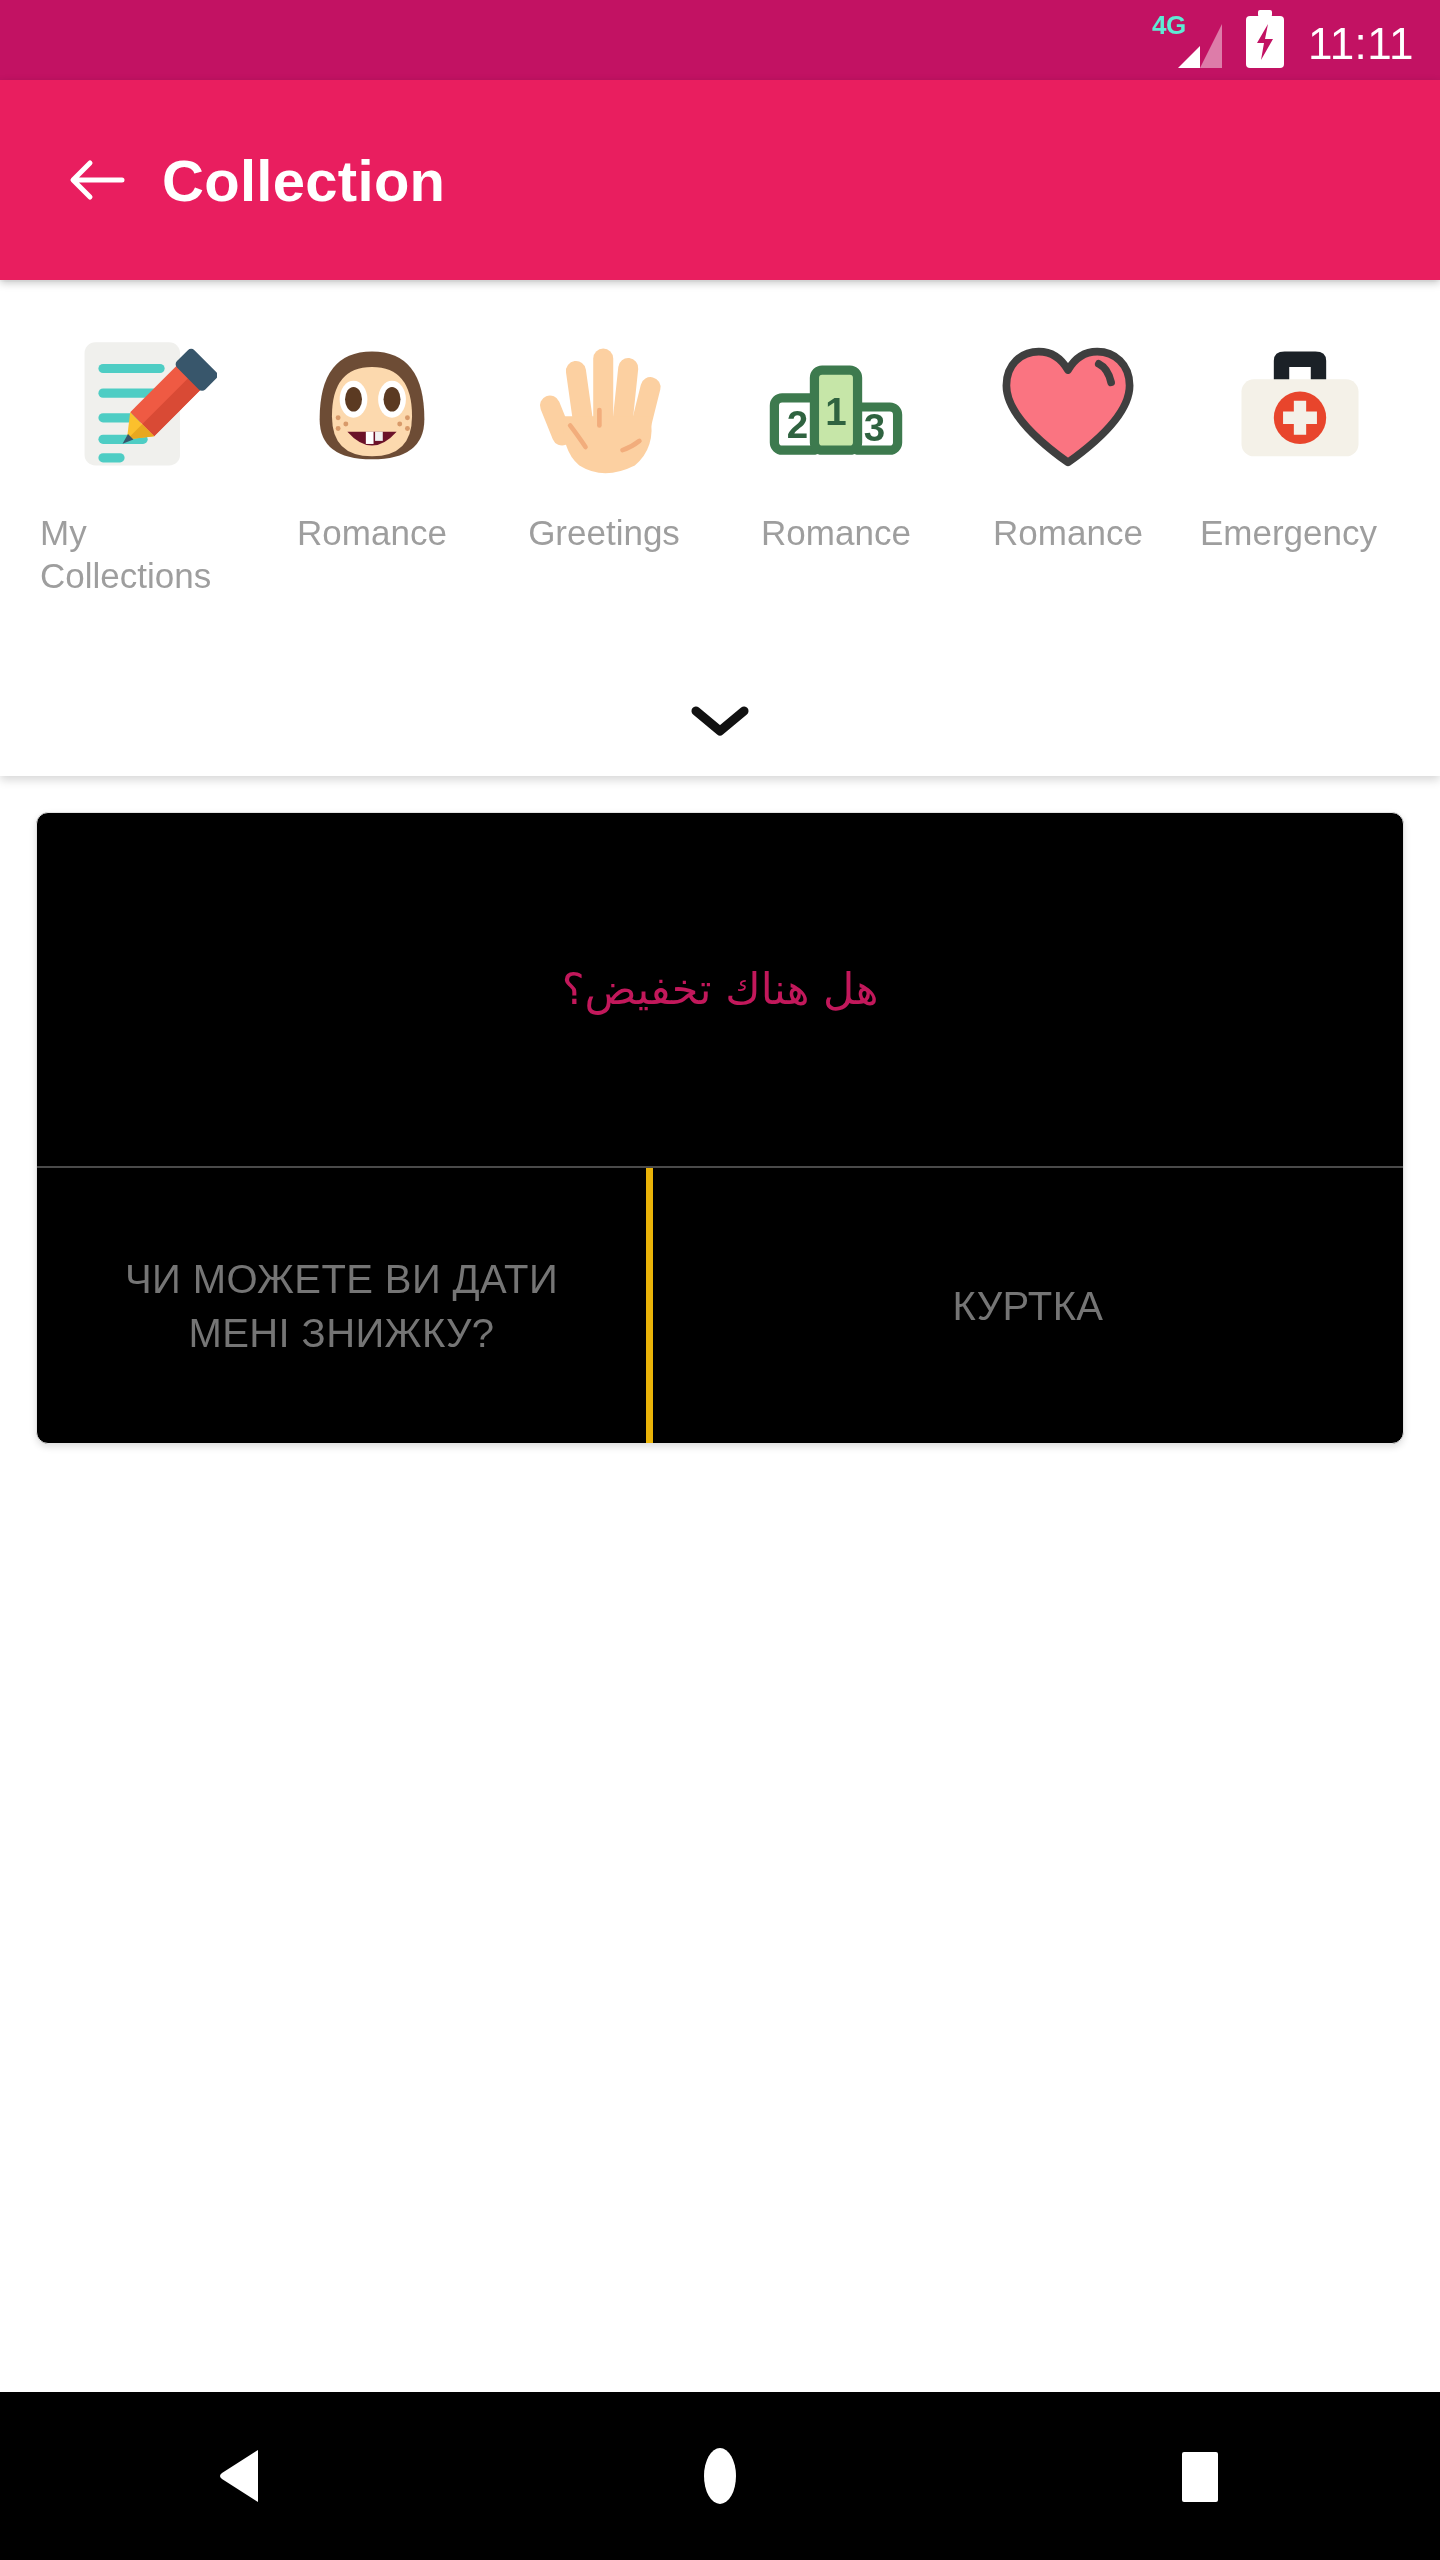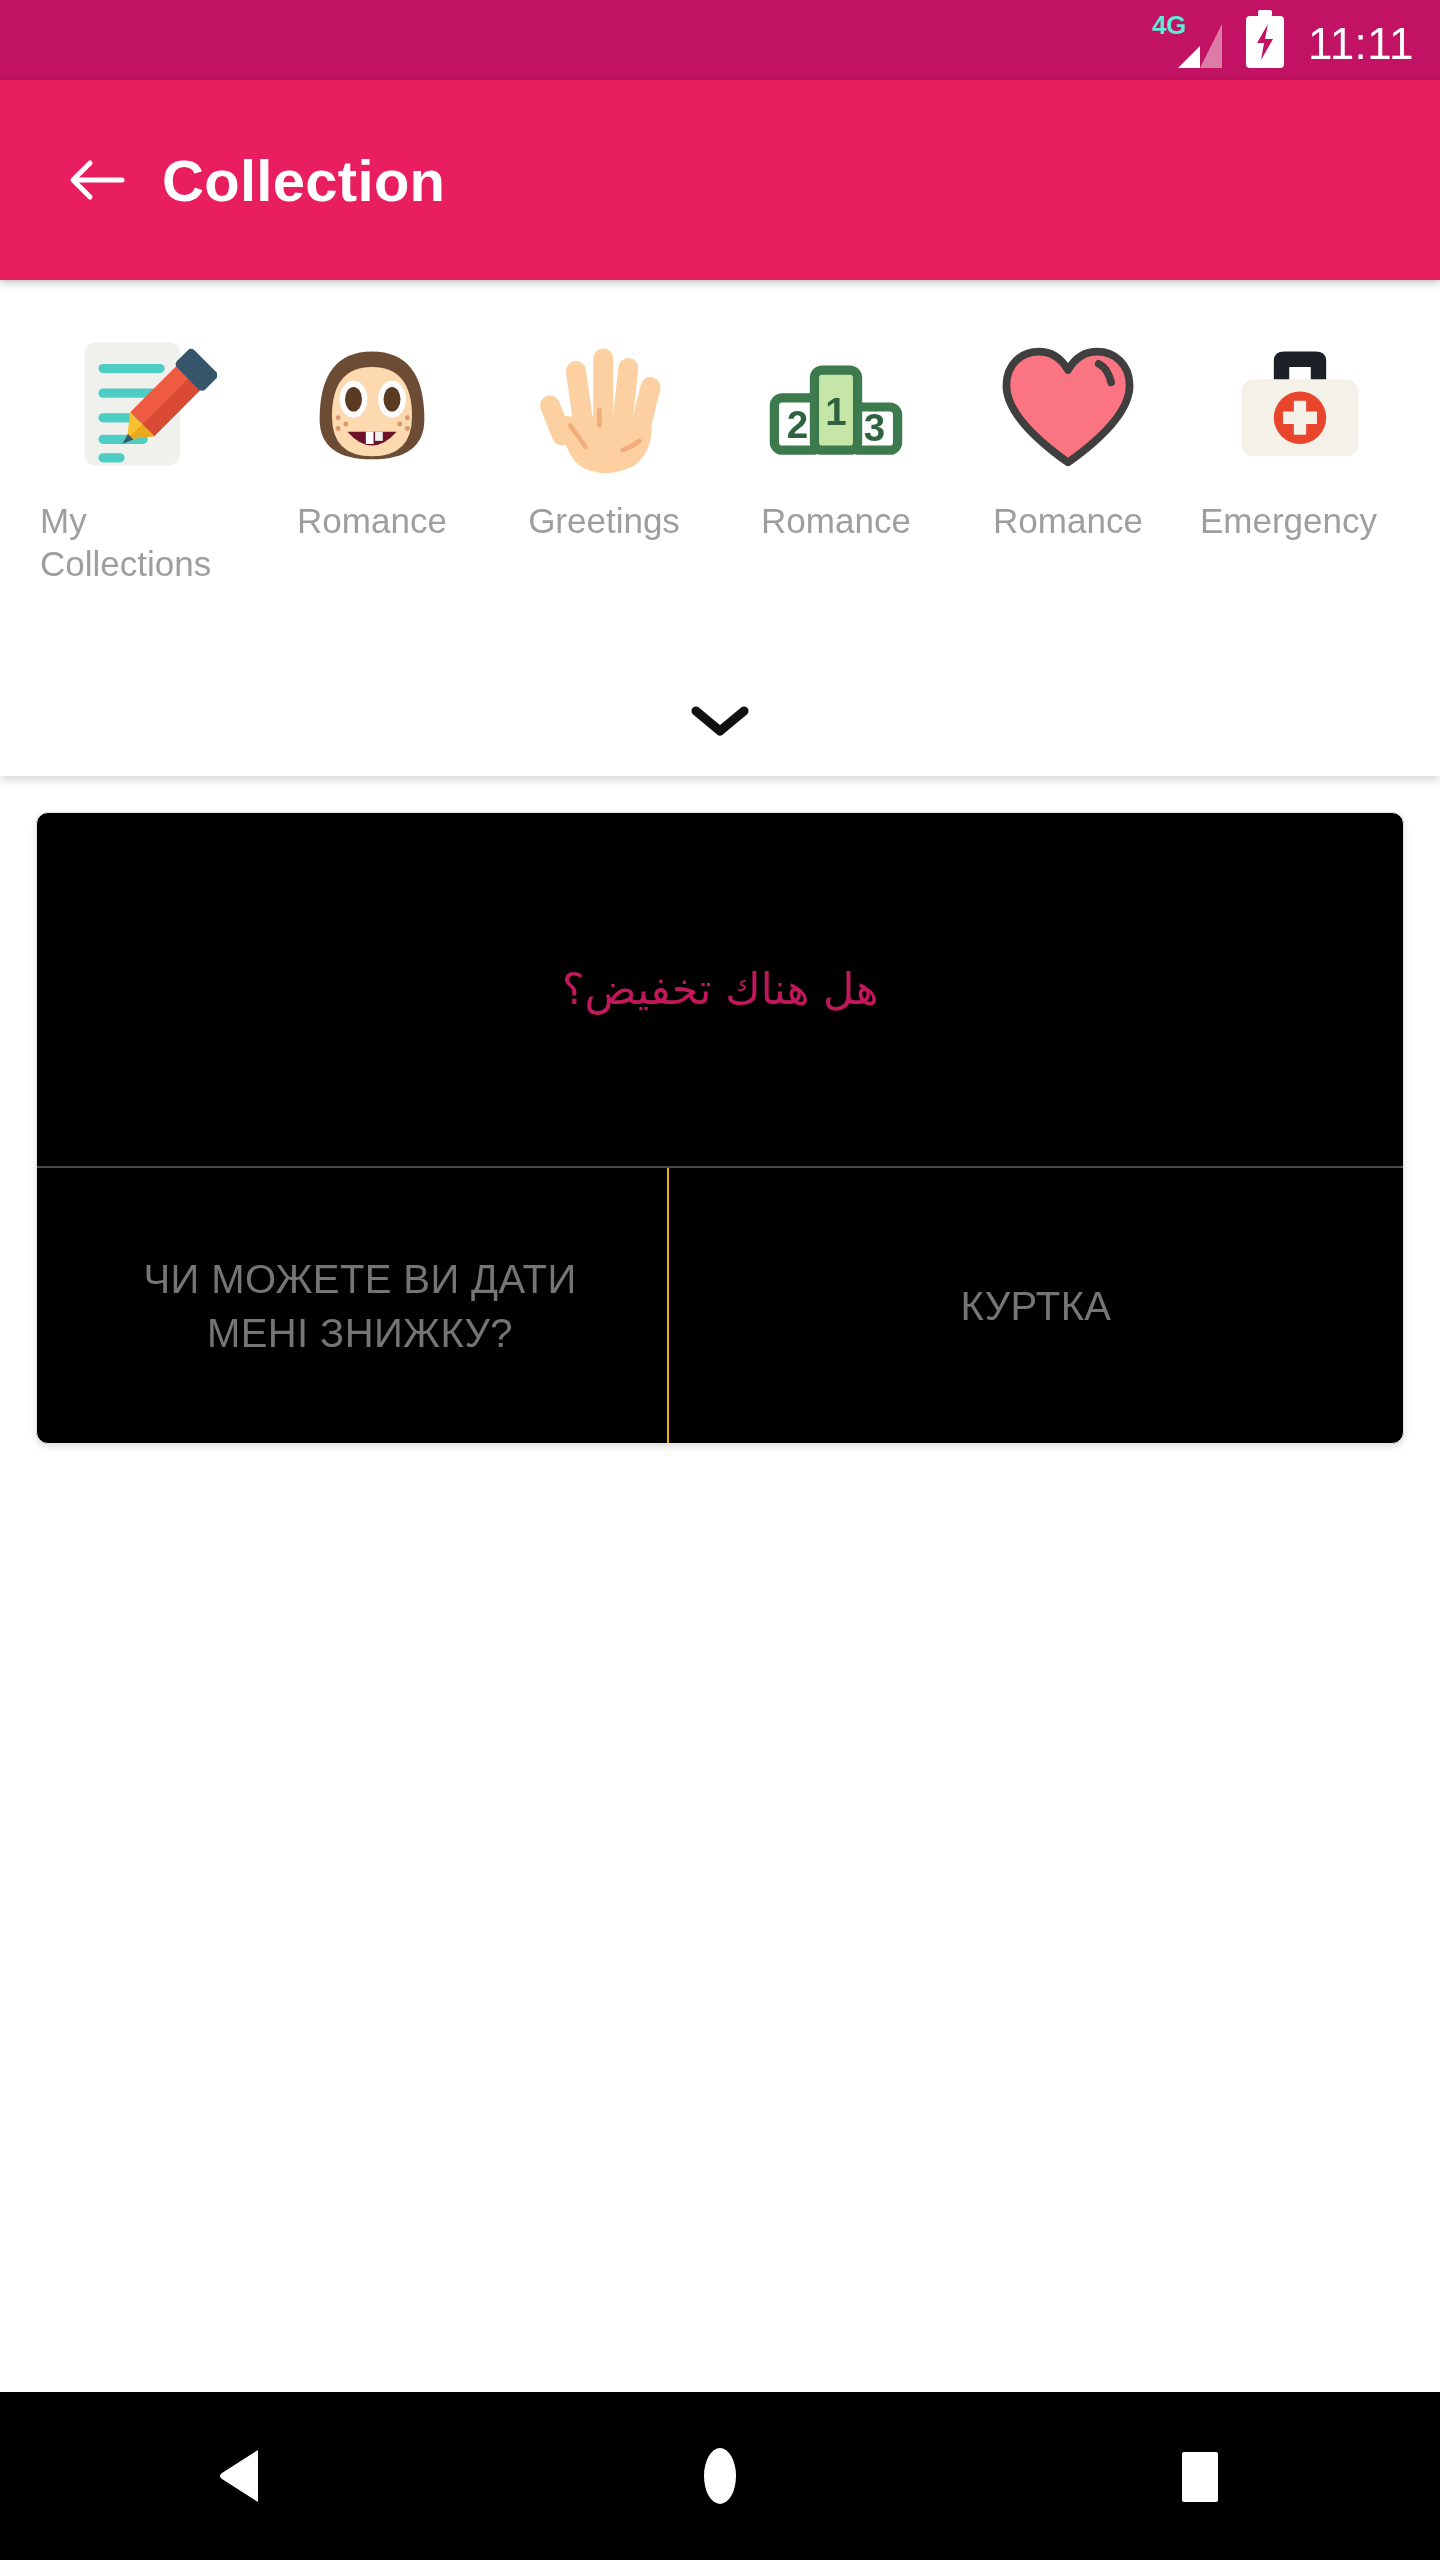--- a/index.html
+++ b/index.html
@@ -64,21 +64,21 @@
   }
   .cat-item {
     width:236px; display:flex; flex-direction:column; align-items:center;
   }
   .cat-icon {
     width:154px; height:154px;
     display:flex; align-items:center; justify-content:center;
   }
   .cat-icon svg { width:154px; height:154px; display:block; }
   .cat-label {
-    margin-top:16px; width:200px;
+    margin-top:28px; width:200px;
     font-size:35px; color:#9e9e9e; line-height:1.22;
     text-align:left; word-break:break-word;
   }
   .cat-label.center { text-align:center; }
   .expand-wrap {
     position:absolute; bottom:0; left:0; width:1440px; height:110px;
     display:flex; align-items:center; justify-content:center;
   }
 
   
@@ -104,21 +104,21 @@
   }
   .card-bottom {
     display:flex; height:278px; width:100%;
     border-top:2px solid #4a4a4a;
   }
   .cell {
     display:flex; align-items:center; justify-content:center;
     padding:0 40px; text-align:center;
   }
   .cell-left {
-    width:616px; border-right:2px solid #eab308;margin-left:16px;
+    width:616px; border-right:7px solid #eab308;
   }
   .cell-right { flex:1; }
   .cell-text {
     font-size:40px; color:#757575; line-height:1.35; letter-spacing:0.4px;
   }
 
   
   .nav-bar {
     position:absolute; bottom:0; left:0; width:1440px; height:168px;
     background:#000000;

